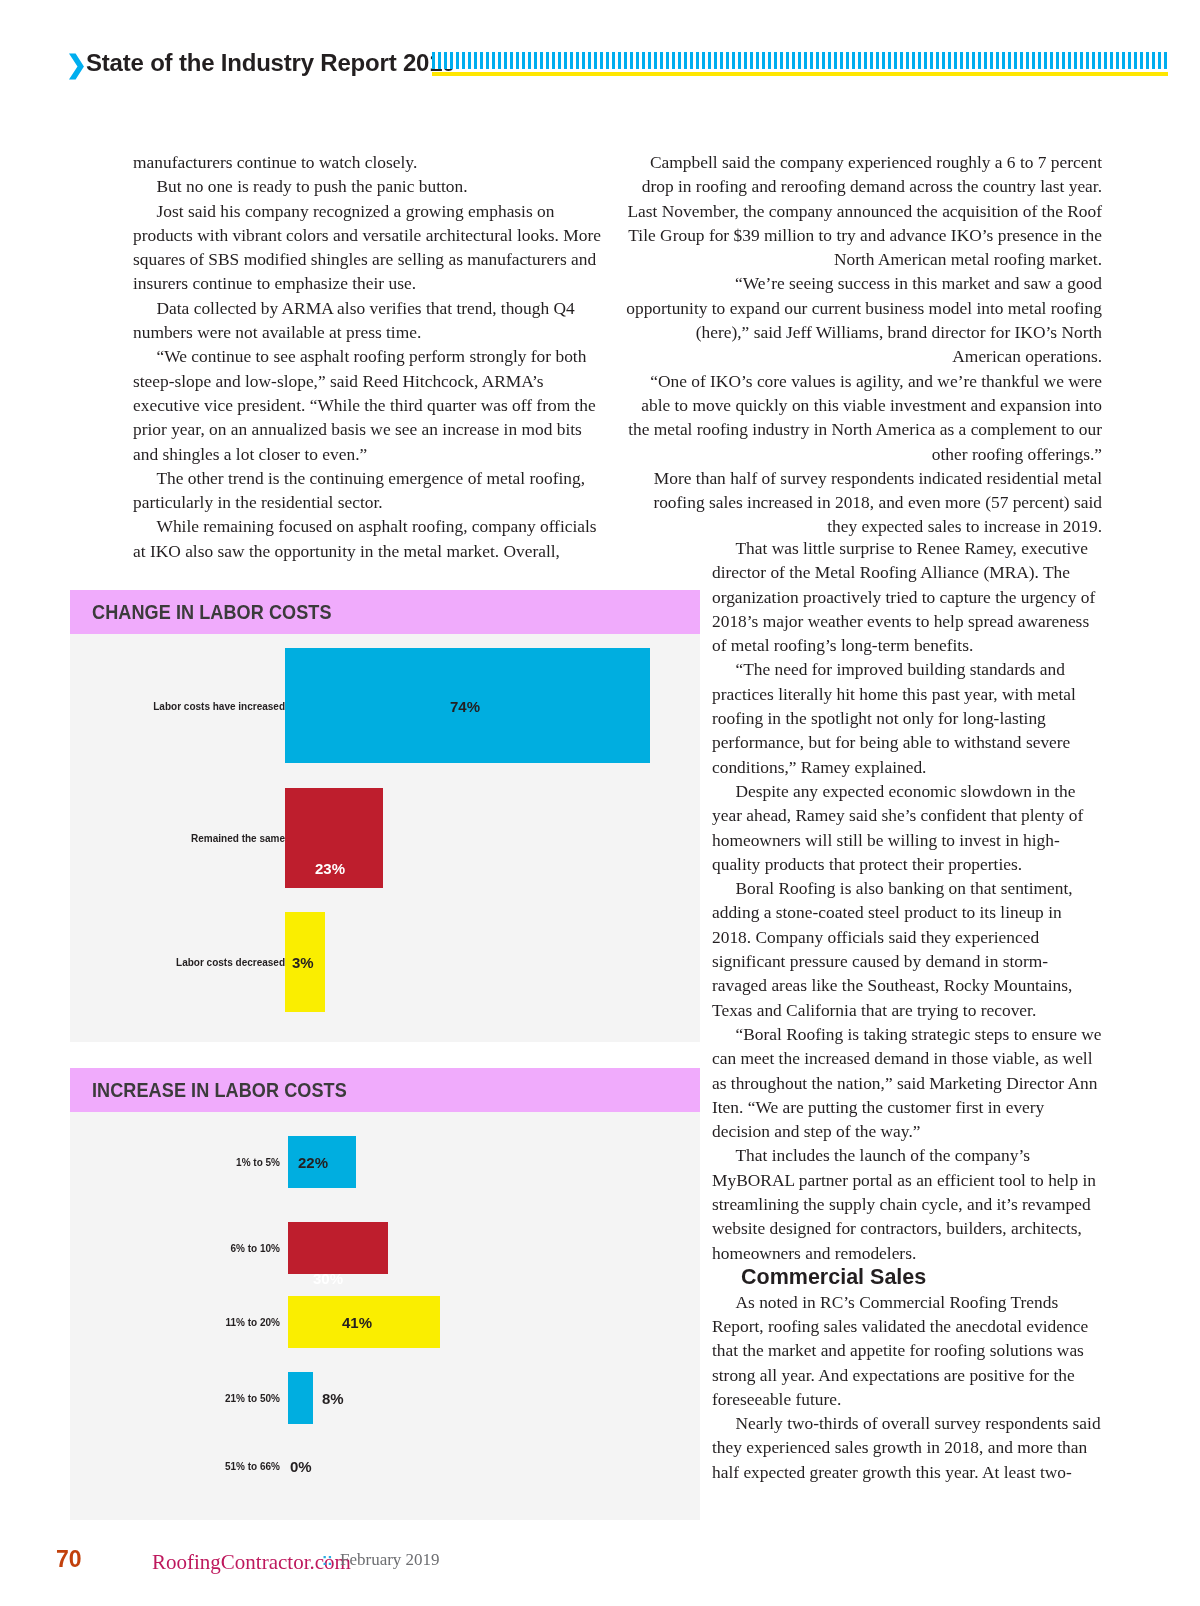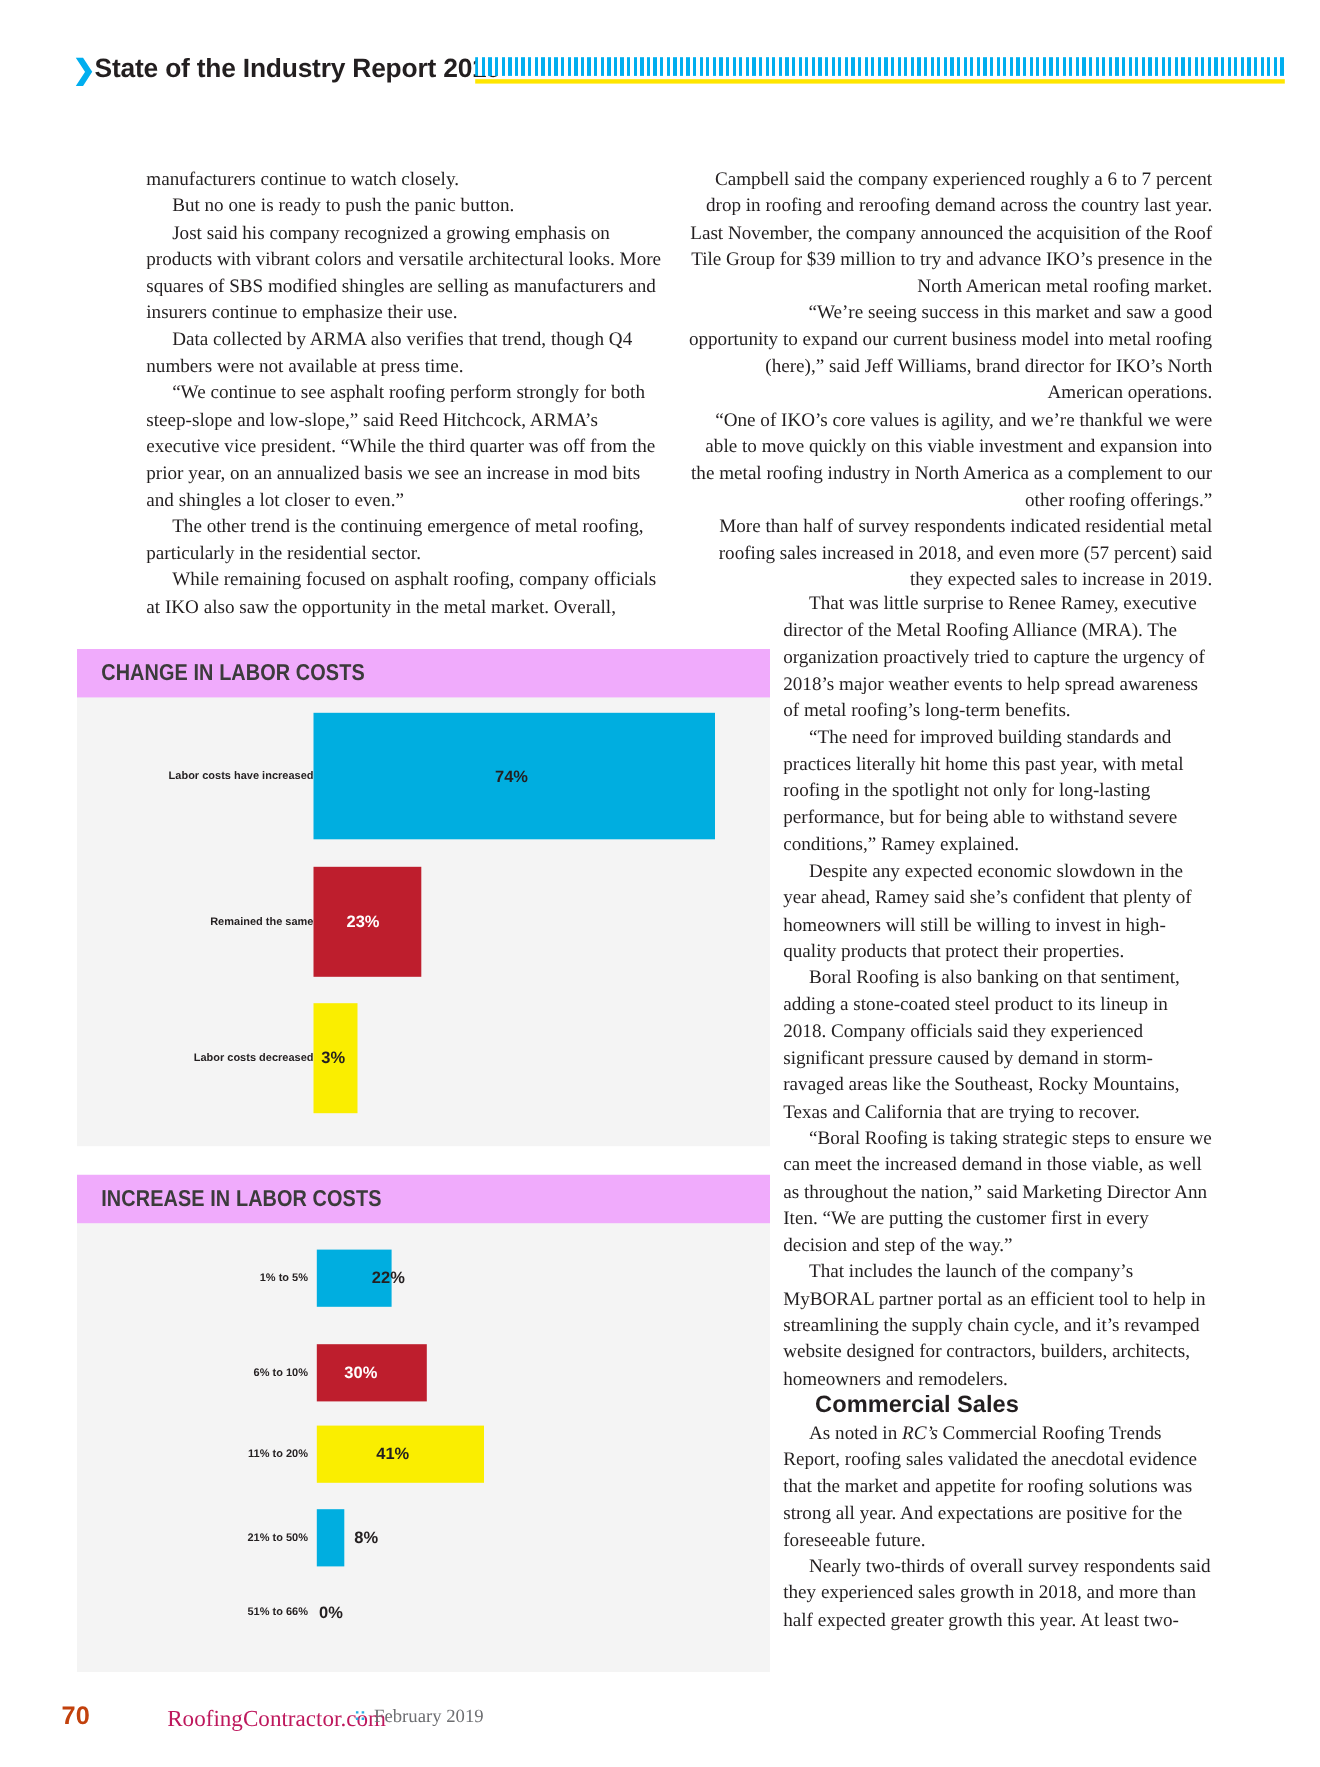--- a/index.html
+++ b/index.html
@@ -44,21 +44,21 @@
 
   
   .col-right-top{left:626px;top:150px;width:476px;text-align:right;}
   .col-right-bottom{left:712px;top:536px;width:390px;}
 
   .subhead{
     font-family:"Liberation Sans",sans-serif;
     font-size:21.5px;font-weight:bold;color:#231F20;
     margin:16px 0 2px 0;text-indent:0;line-height:1.15;
   }
-  .ital{font-style:italic;}
+  .ital{}
 
   
   .chart-panel{position:absolute;left:70px;width:630px;background:#F4F4F4;}
   #chart1{top:590px;height:452px;}
   #chart2{top:1068px;height:452px;}
 
   .chart-head{
     position:absolute;left:0;top:0;width:630px;height:44px;
     background:#f0abfc;
   }
@@ -79,21 +79,21 @@
     font-size:10px;font-weight:bold;color:#231F20;
     white-space:nowrap;text-align:right;
   }
   .bar-rect{position:absolute;top:0;}
   .bar-value{
     position:absolute;top:50%;transform:translateY(-50%);
     font-family:"Liberation Sans",sans-serif;
     font-size:15px;font-weight:bold;white-space:nowrap;
   }
   .v-dark{color:#231F20;}
-  .v-light{color:#ffffff;}
+  .v-light{color:#ffffff;margin-top:30px;}
 
   
   .footer{position:absolute;left:0;top:1546px;width:1200px;height:40px;}
   .pg-num{
     position:absolute;left:56px;top:0;
     font-family:"Liberation Sans",sans-serif;
     font-size:23px;font-weight:bold;color:#c2410c;line-height:1.2;
   }
   .foot-site{
     position:absolute;left:152px;top:4px;
@@ -179,21 +179,21 @@
 
 <div class="chart-panel" id="chart2">
   <div class="chart-head">
     <div class="chart-head-text">INCREASE IN LABOR COSTS</div>
   </div>
   <div class="chart-body">
 
     <div class="bar-row" style="top:24px;height:52px;">
       <div class="bar-label" style="width:180px;right:420px;">1% to 5%</div>
       <div class="bar-rect" style="left:218px;width:68px;height:52px;background:#00AEE0;"></div>
-      <div class="bar-value v-dark" style="left:228px;margin-left:40px;">22%</div>
+      <div class="bar-value v-dark" style="left:228px;">22%</div>
     </div>
 
     <div class="bar-row" style="top:110px;height:52px;">
       <div class="bar-label" style="width:180px;right:420px;">6% to 10%</div>
       <div class="bar-rect" style="left:218px;width:100px;height:52px;background:#BE1E2D;"></div>
       <div class="bar-value v-light" style="left:243px;">30%</div>
     </div>
 
     <div class="bar-row" style="top:184px;height:52px;">
       <div class="bar-label" style="width:180px;right:420px;">11% to 20%</div>

